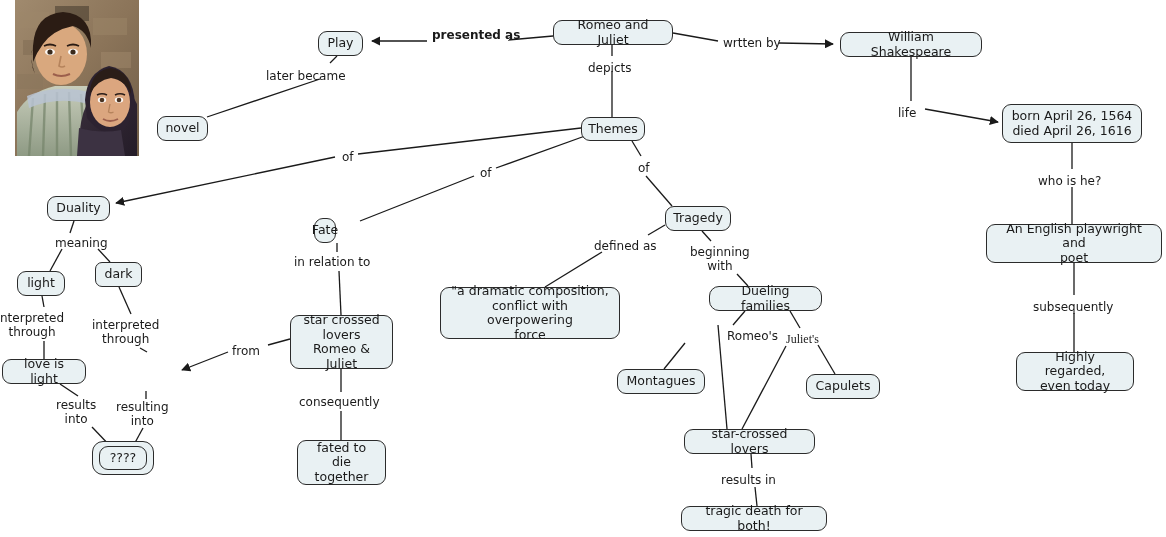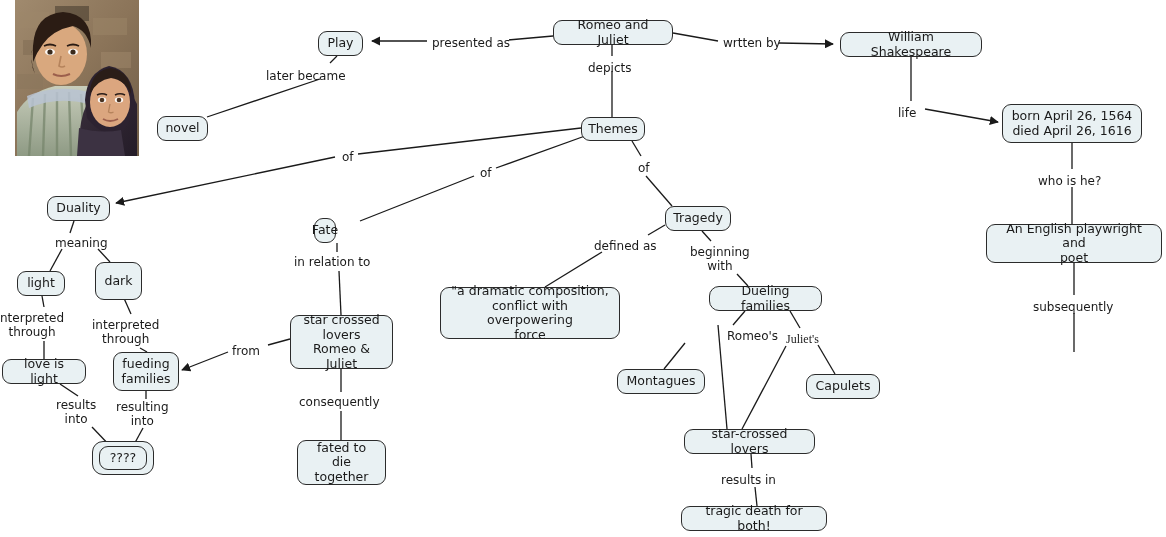--- a/index.html
+++ b/index.html
@@ -215,45 +215,45 @@
   </div>
 
 <div class="node" style="left: 553px; top: 20px; width: 120px; height: 25px;">Romeo and Juliet</div>
     <div class="node" style="left: 318px; top: 31px; width: 45px; height: 25px;">Play</div>
     <div class="node" style="left: 157px; top: 116px; width: 51px; height: 25px;">novel</div>
     <div class="node" style="left: 840px; top: 32px; width: 142px; height: 25px;">William Shakespeare</div>
     <div class="node" style="left: 1002px; top: 104px; width: 140px; height: 39px;">born April 26, 1564
 died April 26, 1616</div>
     <div class="node" style="left: 986px; top: 224px; width: 176px; height: 39px;">An English playwright and
 poet</div>
+    <div class="node" style="left: 1016px; top: 352px; width: 118px; height: 39px;">Highly regarded,
+even today</div>
     <div class="node" style="left: 581px; top: 117px; width: 64px; height: 24px;">Themes</div>
     <div class="node" style="left: 47px; top: 196px; width: 63px; height: 25px;">Duality</div>
     <div class="node" style="left: 17px; top: 271px; width: 48px; height: 25px;">light</div>
-    <div class="node" style="left: 95px; top: 262px; width: 47px; height: 38px;">dark</div>
+    <div class="node" style="left: 95px; top: 262px; width: 47px; height: 25px; border-radius: 7px;">dark</div>
     <div class="node" style="left: 2px; top: 359px; width: 84px; height: 25px;">love is light</div>
-    <div class="node" style="left: 113px; top: 352px; width: 66px; height: 39px;">fueding
-families</div>
     <div class="node-nested" style="left: 92px; top: 441px; width: 62px; height: 34px;"></div>
     <div class="node" style="left: 99px; top: 446px; width: 48px; height: 24px;">????</div>
     <div class="node" style="left: 314px; top: 218px; width: 22px; height: 25px;">Fate</div>
     <div class="node" style="left: 290px; top: 315px; width: 103px; height: 54px;">star crossed
 lovers
 Romeo &amp; Juliet</div>
     <div class="node" style="left: 297px; top: 440px; width: 89px; height: 45px;">fated to
 die together</div>
     <div class="node" style="left: 665px; top: 206px; width: 66px; height: 25px;">Tragedy</div>
     <div class="node" style="left: 440px; top: 287px; width: 180px; height: 52px;">"a dramatic composition,
 conflict with overpowering
 force</div>
     <div class="node" style="left: 709px; top: 286px; width: 113px; height: 25px; border-radius: 10px;">Dueling families</div>
     <div class="node" style="left: 617px; top: 369px; width: 88px; height: 25px;">Montagues</div>
     <div class="node" style="left: 806px; top: 374px; width: 74px; height: 25px;">Capulets</div>
     <div class="node" style="left: 684px; top: 429px; width: 131px; height: 25px;">star-crossed lovers</div>
     <div class="node" style="left: 681px; top: 506px; width: 146px; height: 25px;">tragic death for both!</div>
-    <div class="edge-label" style="left: 432px; top: 36px;">presented as</div>
+    <div class="edge-label" style="left: 432px; top: 28px; font-weight: bold;">presented as</div>
     <div class="edge-label" style="left: 723px; top: 36px;">wrtten by</div>
     <div class="edge-label" style="left: 588px; top: 61px;">depicts</div>
     <div class="edge-label" style="left: 266px; top: 69px;">later became</div>
     <div class="edge-label" style="left: 898px; top: 106px;">life</div>
     <div class="edge-label" style="left: 1038px; top: 174px;">who is he?</div>
     <div class="edge-label" style="left: 1033px; top: 300px;">subsequently</div>
     <div class="edge-label" style="left: 342px; top: 150px;">of</div>
     <div class="edge-label" style="left: 480px; top: 166px;">of</div>
     <div class="edge-label" style="left: 638px; top: 161px;">of</div>
     <div class="edge-label" style="left: 55px; top: 236px;">meaning</div>

